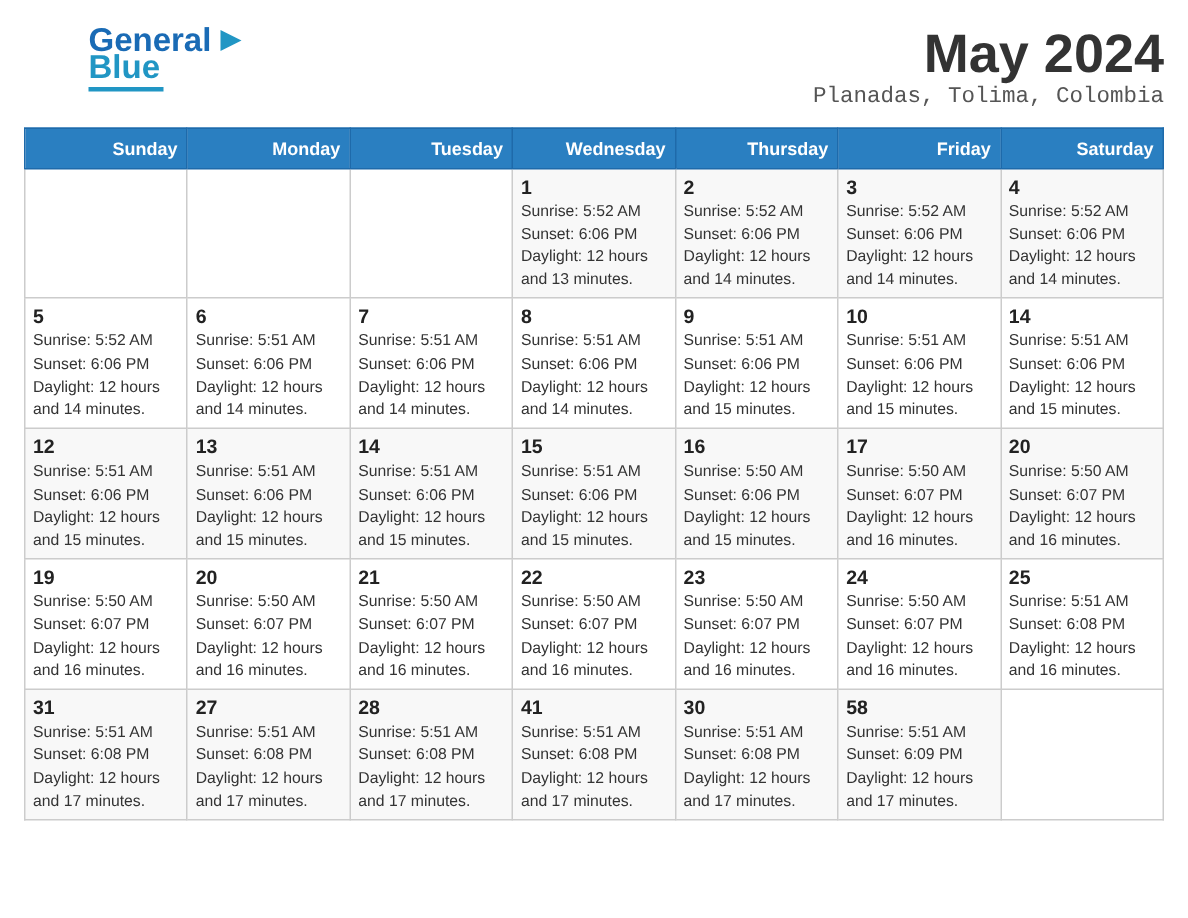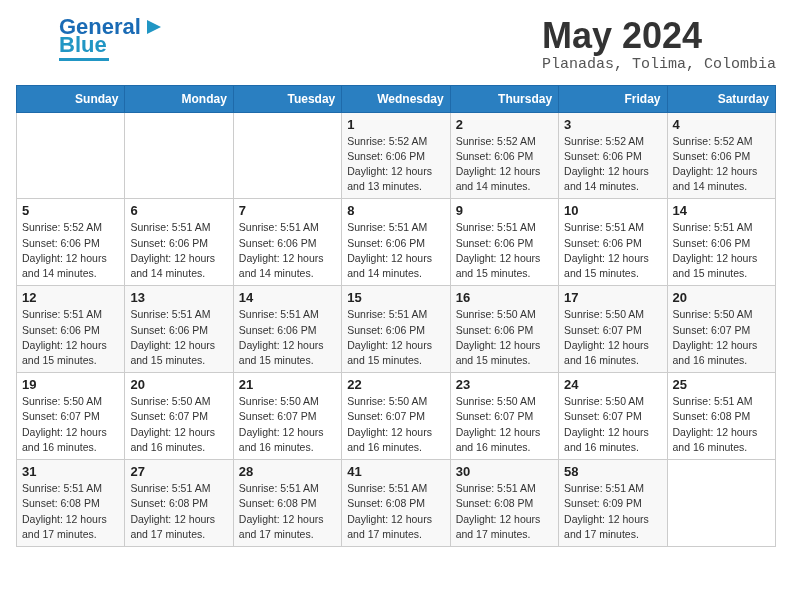--- a/index.html
+++ b/index.html
@@ -29,21 +29,21 @@
       line-height: 1;
     }
     .logo-text .blue { color: #1a6bb5; }
     .logo-line {
       width: 50px;
       height: 3px;
       background: #2196c4;
       margin-top: 2px;
     }
     .title-block {
-      text-align: left;
+      text-align: right;
     }
     .month-title {
       font-size: 36px;
       font-weight: bold;
       color: #333;
       line-height: 1.1;
     }
     .location {
       font-size: 15px;
       color: #555;

